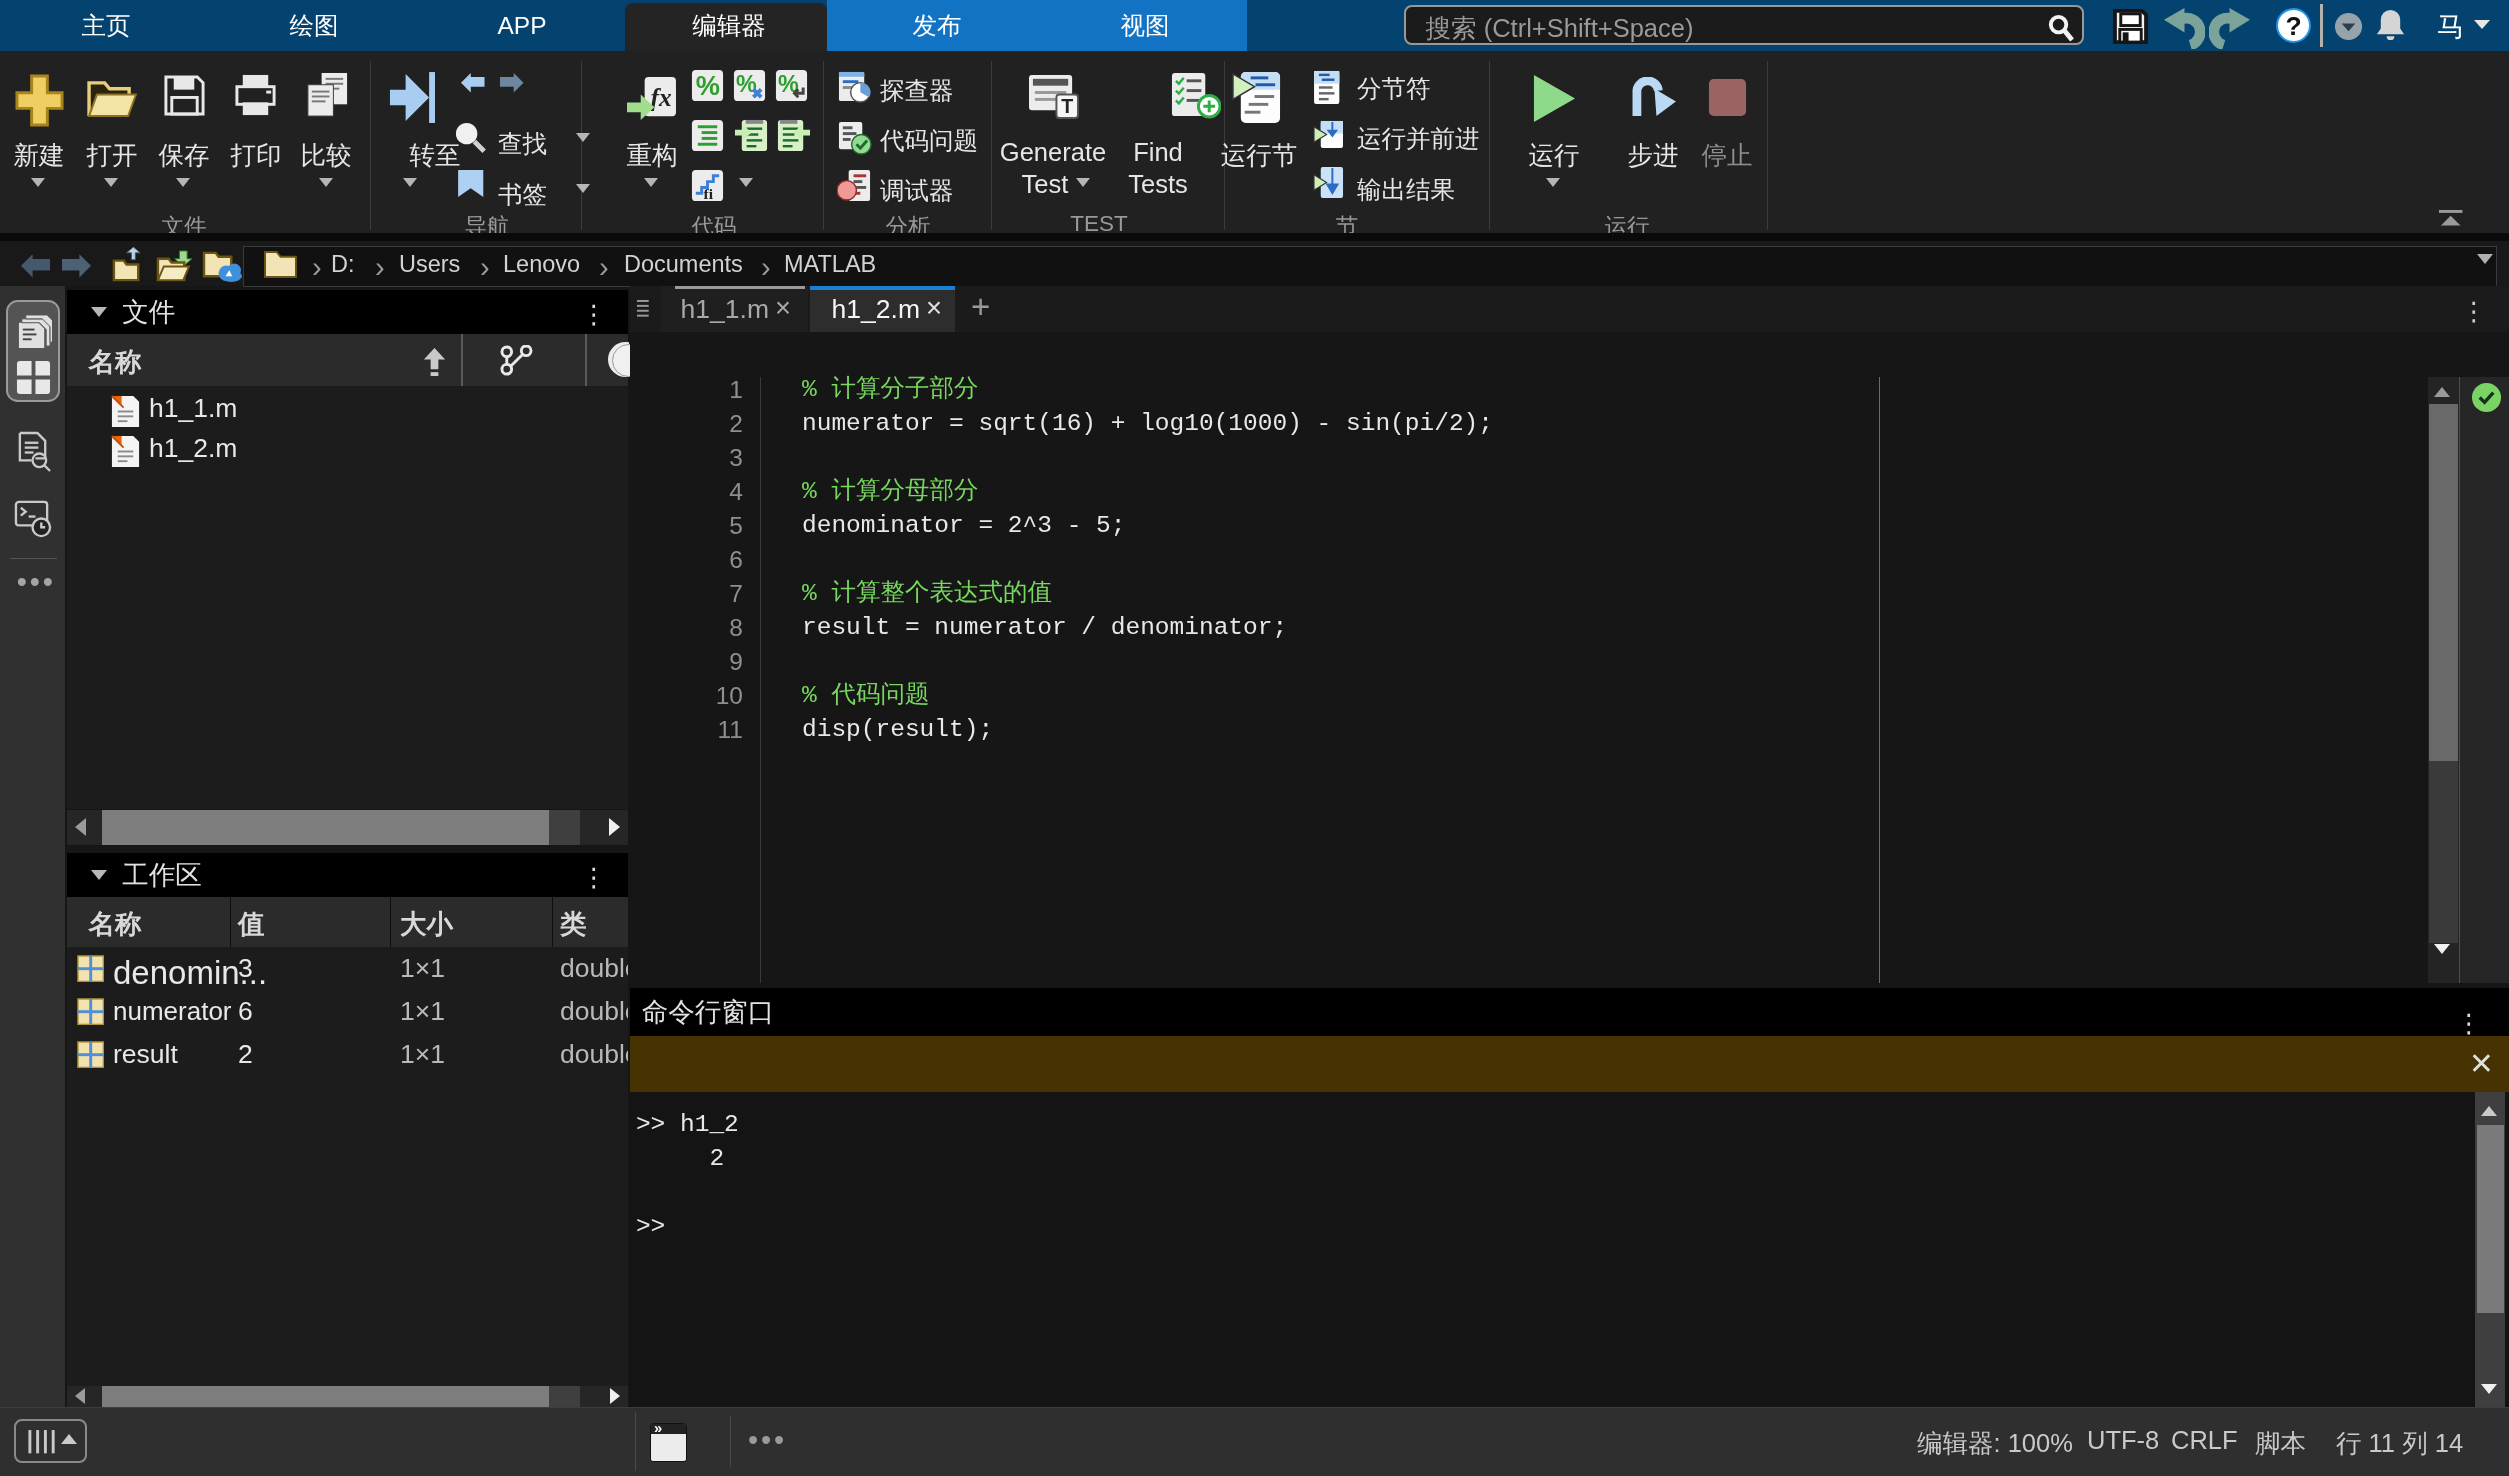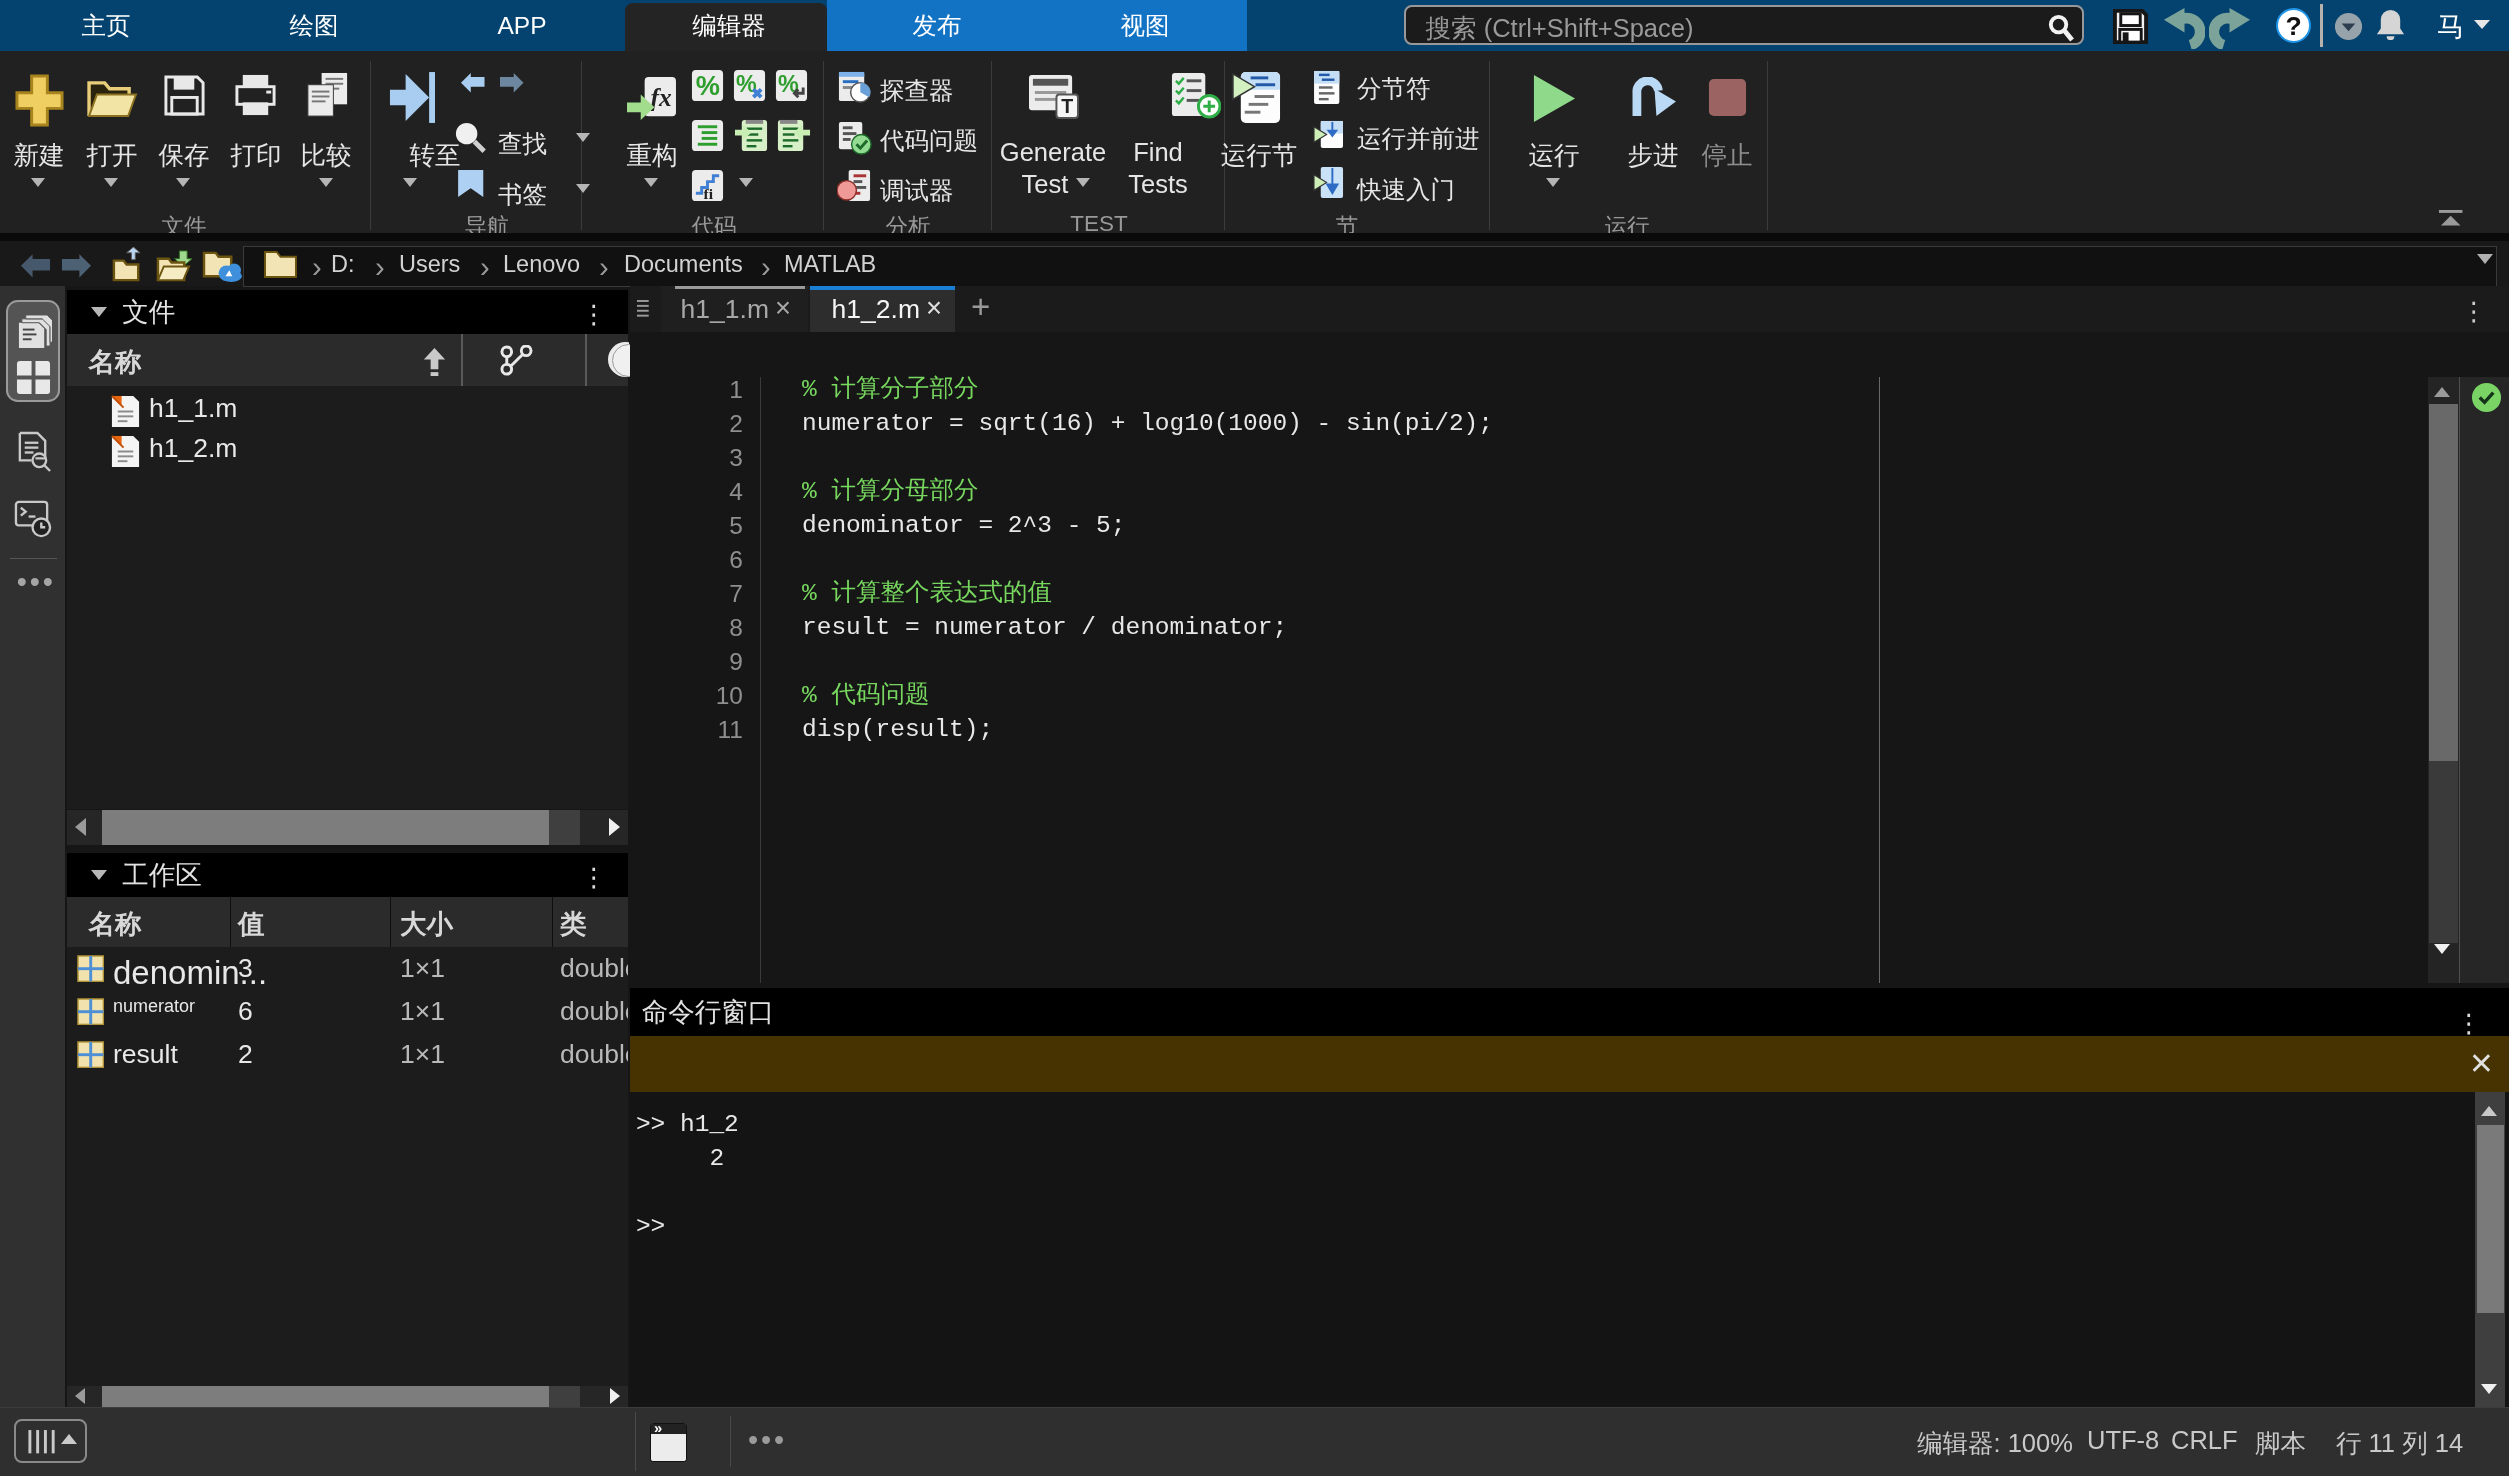--- a/index.html
+++ b/index.html
@@ -336,21 +336,21 @@
           <rect x="8" y="1" width="23" height="13" fill="#c3def5"></rect>
           <path d="M19 2 v8 h-5 l6 8 l6 -8 h-5 v-8 z" fill="#2e6bc4"></path>
           <path d="M1 7 L14 15 L1 23 z" fill="#cdeeb6" stroke="#333" stroke-width="1.2"></path>
         </svg>
       <div class="slabel" style="left:1357px; top:71px;">运行并前进</div>
       <svg class="abs" style="left:1313px; top:115px;" width="31" height="33" viewBox="0 0 32 34">
           <rect x="8" y="1" width="23" height="32" rx="2" fill="#c9e2f8"></rect>
           <path d="M19 2 v16 h-6 l7 12 l7 -12 h-6 v-16 z" fill="#2e6bc4"></path>
           <path d="M1 9 L14 17 L1 25 z" fill="#cdeeb6" stroke="#333" stroke-width="1.2"></path>
         </svg>
-      <div class="slabel" style="left:1357px; top:122px;">快速入门</div>
+      <div class="slabel" style="left:1357px; top:122px;">输出结果</div>
 
       <svg class="abs" style="left:1532px; top:21.6px;" width="45" height="51" viewBox="0 0 46 52">
           <path d="M2 2 L44 26 L2 50 z" fill="#8fd98a"></path>
         </svg>
       <div class="blabel" style="left:1554px; top:87px;">运行</div>
       <div class="caret" style="left:1546px; top:127px;"></div>
       <svg class="abs" style="left:1631px; top:25.5px;" width="45" height="41" viewBox="0 0 46 42">
           <path d="M6 40 V16 a11 11 0 0 1 22 -2" fill="none" stroke="#b9d9f4" stroke-width="9"></path>
           <path d="M24 12 L46 25 L26 40 z" fill="#b9d9f4"></path>
         </svg>
@@ -521,21 +521,21 @@
         </svg></div>
     <div class="abs" style="left:46px; top:6.9px; color:#e8e8e8; font-size:33px;">denomin...</div>
     <div class="abs" style="left:171px; top:5.9px; color:#e8e8e8; font-size:26.5px;">3</div>
     <div class="abs" style="left:333px; top:5.9px; color:#b8b8b8; font-size:26.5px;">1×1</div>
     <div class="abs" style="left:493px; top:5.9px; color:#b8b8b8; font-size:26.5px;">double</div>
     <div class="abs" style="left:9.8px; top:51px;"><svg width="27.4" height="27.4" viewBox="0 0 28 28">
           <rect x="1" y="1" width="26" height="26" fill="#f2e3ae" stroke="#b09335" stroke-width="1.5"></rect>
           <line x1="14" y1="1" x2="14" y2="27" stroke="#4f8fd6" stroke-width="3"></line>
           <line x1="1" y1="14" x2="27" y2="14" stroke="#4f8fd6" stroke-width="3"></line>
         </svg></div>
-    <div class="abs" style="left:46px; top:49px; color:#e8e8e8; font-size:18px;">numerator</div>
+    <div class="abs" style="left:46px; top:49px; color:#e8e8e8; font-size:26px;">numerator</div>
     <div class="abs" style="left:171px; top:49px; color:#e8e8e8; font-size:26.5px;">6</div>
     <div class="abs" style="left:333px; top:49px; color:#b8b8b8; font-size:26.5px;">1×1</div>
     <div class="abs" style="left:493px; top:49px; color:#b8b8b8; font-size:26.5px;">double</div>
     <div class="abs" style="left:9.8px; top:94px;"><svg width="27.4" height="27.4" viewBox="0 0 28 28">
           <rect x="1" y="1" width="26" height="26" fill="#f2e3ae" stroke="#b09335" stroke-width="1.5"></rect>
           <line x1="14" y1="1" x2="14" y2="27" stroke="#4f8fd6" stroke-width="3"></line>
           <line x1="1" y1="14" x2="27" y2="14" stroke="#4f8fd6" stroke-width="3"></line>
         </svg></div>
     <div class="abs" style="left:46px; top:92px; color:#e8e8e8; font-size:26.5px;">result</div>
     <div class="abs" style="left:171px; top:92px; color:#e8e8e8; font-size:26.5px;">2</div>

